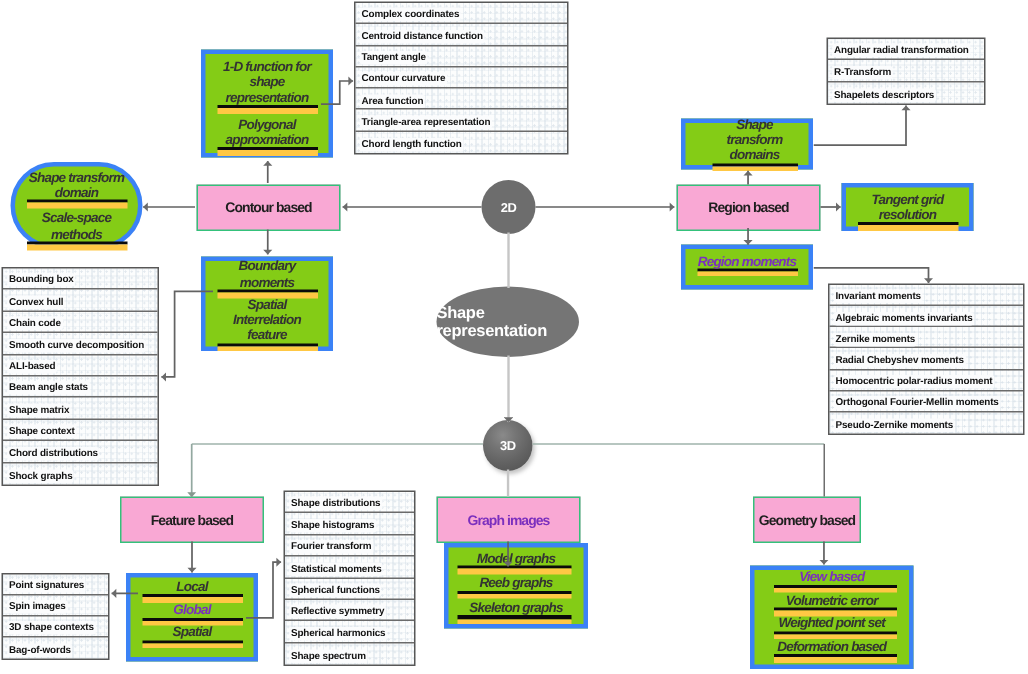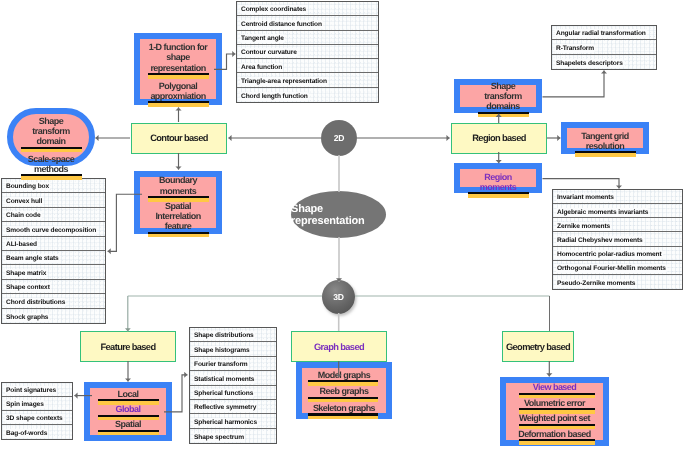--- a/index.html
+++ b/index.html
@@ -18,32 +18,32 @@
           radial-gradient(rgba(205,216,226,.55) 0.6px,rgba(255,255,255,0) 0.7px);
        background-size:auto,auto,4.2px 4.2px;}
   .tbl .row{box-sizing:border-box;border-bottom:1.1px solid #6b6b6b;
             font-size:6.6px;font-weight:bold;color:#111;letter-spacing:-0.1px;
             display:flex;align-items:center;padding-left:4px;padding-top:2.6px;}
   .tbl .row:last-child{border-bottom:none;}
   .tbl .row span{position:relative;background:#fbfcfd;
                  box-shadow:0 0 0 1px #fbfcfd;border-radius:1px;}
 
   
-  .card{position:absolute;box-sizing:border-box;border:6px solid #3b82f6;background:#fca5a5;
+  .card{position:absolute;box-sizing:border-box;border:3px solid #3b82f6;background:#84cc16;font-style:italic;
         --gap:0px;--pt:2.5px;}
   .card .item{text-align:center;margin-bottom:var(--gap);}
   .card .item:first-child{margin-top:var(--pt);}
   .card .lbl{font-size:9px;font-weight:bold;color:#333;display:block;line-height:10.2px;
              letter-spacing:-0.52px;padding:0 8px;}
   .card .bar{display:block;padding:0 var(--bpr,7px) 0 var(--bpl,8px);margin-top:0.4px;}
   .bar .blk{display:block;height:2.1px;background:#0a0a0a;}
   .bar .ylw{display:block;height:3.3px;background:#ffc844;filter:blur(.35px);}
 
   
-  .gbox{position:absolute;box-sizing:border-box;border:1.4px solid #34c17b;background:#fef9c3;
+  .gbox{position:absolute;box-sizing:border-box;border:1.4px solid #34c17b;background:#f9a8d4;
         display:flex;align-items:center;justify-content:center;
         font-size:9.3px;font-weight:bold;color:#1f1f1f;letter-spacing:-0.62px;}
 
   .node2d{position:absolute;border-radius:50%;background:#6d6d6d;
           display:flex;align-items:center;justify-content:center;
           color:#fff;font-size:8.6px;font-weight:bold;letter-spacing:-0.25px;}
   #node-3d{background:radial-gradient(circle at 40% 30%,#8a8a8a 0%,#757575 28%,#636363 58%,#4d4d4d 100%);
            box-shadow:1.5px 2px 3px rgba(120,120,120,.45);}
   .ellipse{position:absolute;border-radius:50%;background:#757575;
           display:flex;align-items:center;justify-content:center;
@@ -396,20 +396,20 @@
         <span class="bar">
           <span class="blk"></span>
           <span class="ylw"></span>
         </span>
       </div>
     </div>
 
   <div class="gbox" style="left:131px;top:122.5px;width:96px;height:31px">Contour based</div>
   <div class="gbox" style="left:451px;top:122.5px;width:96px;height:31px">Region based</div>
   <div class="gbox" style="left:80px;top:331px;width:96px;height:31px">Feature based</div>
-  <div class="gbox purple" style="left:291px;top:331px;width:96px;height:31px">Graph based</div>
+  <div class="gbox purple" style="left:291px;top:331px;width:96px;height:31px">Graph images</div>
   <div class="gbox" style="left:502px;top:331px;width:72px;height:31px">Geometry based</div>
 
   <div class="node2d" id="node-2d" style="left:321px;top:120px;width:36px;height:36px">2D</div>
   <div class="ellipse" style="left:291px;top:191px;width:95px;height:47px">Shape representation</div>
   <div class="node2d" id="node-3d" style="left:322px;top:280px;width:33px;height:34px">3D</div>
 
 </div>
 
 </body></html>

